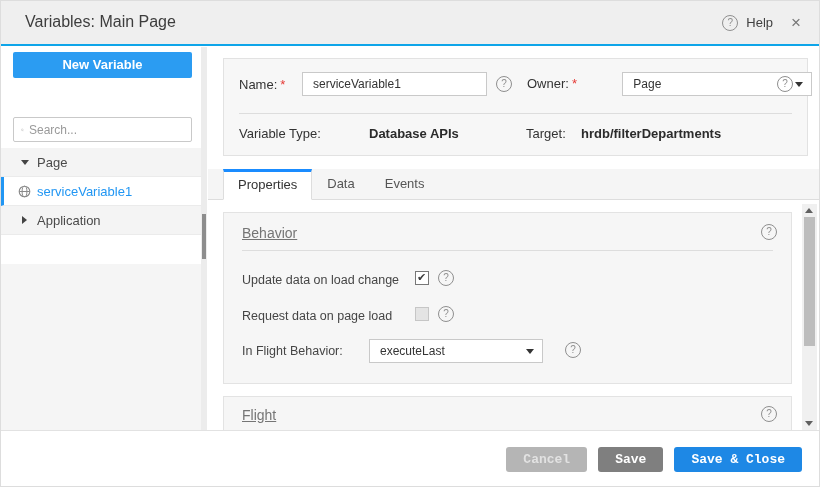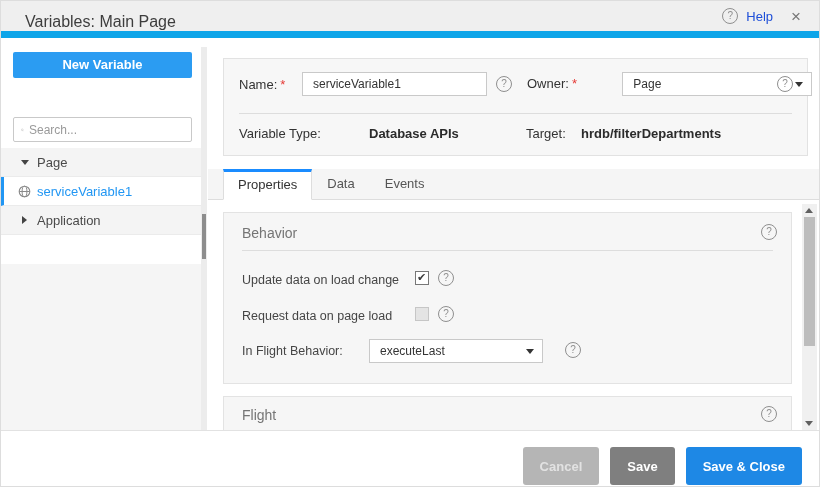--- a/index.html
+++ b/index.html
@@ -1,27 +1,27 @@
 <!DOCTYPE html>
 <html><head>
 <meta charset="utf-8">
 <style>
   * { margin:0; padding:0; box-sizing:border-box; }
   html,body { background:#fff; }
   body { font-family:"Liberation Sans", sans-serif; }
   .app { position:relative; width:820px; height:487px; background:#fff; overflow:hidden; border:1px solid #ddd; }
 
   
-  .topbar { position:absolute; top:0; left:0; right:0; height:37px; background:#efefef; border-bottom:7px solid #0ea5e9;padding-left:12px; }
+  .topbar { position:absolute; top:0; left:0; right:0; height:45px; background:#efefef; border-bottom:2px solid #0ea5e9;padding-left:12px; }
   .topbar .title { position:absolute; left:24px; top:12px; font-size:16px; color:#3d3d3d; }
   .topbar-right { position:absolute; right:18px; top:0; height:100%; display:flex; align-items:center; gap:8px; }
   .help-circle { width:16px; height:16px; border:1px solid #8f8f8f; border-radius:50%; color:#8f8f8f;
                  font-size:10px; line-height:14px; text-align:center; display:inline-block; }
   .help-circle::before { content:"?"; }
-  .help-label { font-size:13px; color:#1d4ed8; margin-right:10px; }
+  .help-label { font-size:13px; color:#404040; margin-right:10px; }
   .close-x { font-size:17px; color:#777; cursor:pointer; line-height:17px; }
 
   
   .sidebar { position:absolute; left:0; top:46px; width:206px; height:385px; background:#fff; }
   .sb-track { position:absolute; right:0; top:0; bottom:0; width:6px; background:#ececec; }
   .sb-thumb { position:absolute; right:1px; top:167px; width:4px; height:45px; background:#8d8d8d; }
   .new-var-btn { position:absolute; left:12px; top:5px; width:179px; height:26px; background:#2b9cf2; color:#fff;
                  font-size:13px; font-weight:bold; text-align:center; line-height:26px; border-radius:2px; cursor:pointer; }
   .filter-select { position:absolute; left:12px; top:38px; width:179px; height:26px; background:#fff; border:1px solid #c9c9c9;
                    border-radius:2px; font-size:13px; color:#333; line-height:24px; padding:0 10px; cursor:pointer; }
@@ -69,21 +69,21 @@
               display:flex; padding-left:15px; }
   .tab { font-size:13px; color:#555; line-height:30px; padding:0 15px; cursor:pointer; }
   .tab.active { background:#fff; border:1px solid #ddd; border-top:3px solid #1a8cff; border-bottom:1px solid #fff;
                 margin-bottom:-1px; line-height:26px; color:#333; padding:0 14px; }
 
   
   .scrollarea { position:absolute; left:0; top:153px; right:0; bottom:0; background:#fff; overflow:hidden; }
   .card { position:absolute; left:15px; width:569px; background:#f6f6f6; border:1px solid #e3e3e3; }
   .card-behavior { top:12px; height:172px; }
   .card-spinner  { top:196px; height:90px; }
-  .card-title { position:absolute; left:18px; top:12px; font-size:14px; color:#757575; }
+  .card-title { position:absolute; left:18px; top:12px; font-size:14px; color:#757575;text-decoration:underline; }
   .card-help { position:absolute; right:14px; top:11px; }
   .card-divider { position:absolute; left:18px; right:18px; top:37px; border-top:1px solid #ddd; }
   .card-spinner .card-title { top:10px; }
   .card-spinner .card-help { top:9px; }
   .card-spinner .card-divider { top:33px; }
 
   .prop-label { position:absolute; left:18px; font-size:12.5px; color:#454545; }
   .row1-y { top:60px; } .row2-y { top:96px; } .row3-y { top:131px; }
   .checkbox { position:absolute; left:191px; width:14px; height:14px; border:1px solid #777; background:#fff; cursor:pointer; }
   .checkbox.checked::after { content:"\2714"; position:absolute; left:1px; top:-1px; font-size:11px; color:#3c3c3c; }
@@ -99,22 +99,22 @@
   .scrollbar { position:absolute; right:2px; top:4px; width:15px; bottom:2px; background:#f0f0f0; }
   .sb-arrow-up, .sb-arrow-down { position:absolute; left:3px; width:0; height:0; cursor:pointer;
       border-left:4.5px solid transparent; border-right:4.5px solid transparent; }
   .sb-arrow-up { top:4px; border-bottom:5px solid #606060; }
   .sb-arrow-down { bottom:4px; border-top:5px solid #606060; }
   .main-thumb { position:absolute; left:2px; right:2px; top:13px; height:129px; background:#bdbdbd; cursor:pointer; }
 
   
   .footer { position:absolute; left:0; bottom:0; right:0; height:56px; background:#fff; border-top:1px solid #e2e2e2;
             display:flex; justify-content:flex-end; align-items:flex-start; padding:16px 17px 0 0; gap:11px; }
-  .btn { height:38px; border:none; border-radius:3px; font-size:13px; font-weight:bold; padding:0 17px; cursor:pointer;
-         font-family:Liberation Sans, sans-serif; }
+  .btn { height:25px; border:none; border-radius:3px; font-size:13px; font-weight:bold; padding:0 17px; cursor:pointer;
+         font-family:Liberation Mono, monospace; }
   .btn-cancel { background:#b5b5b5; color:#e2e2e2; }
   .btn-save { background:#7f7f7f; color:#fff; }
   .btn-saveclose { background:#1e88e5; color:#fff; }
 
   svg.mini { display:block; }
 </style>
 </head>
 <body>
 
 <div class="app">

